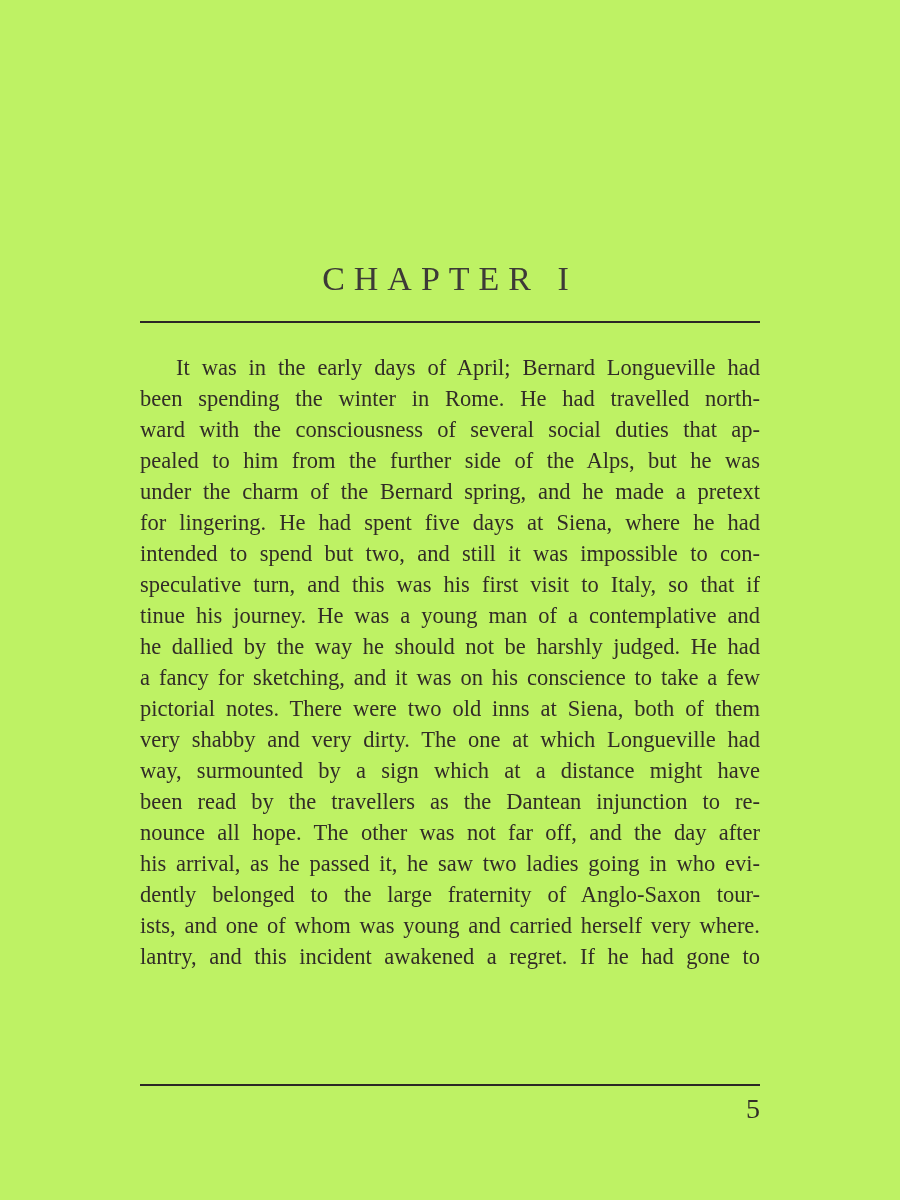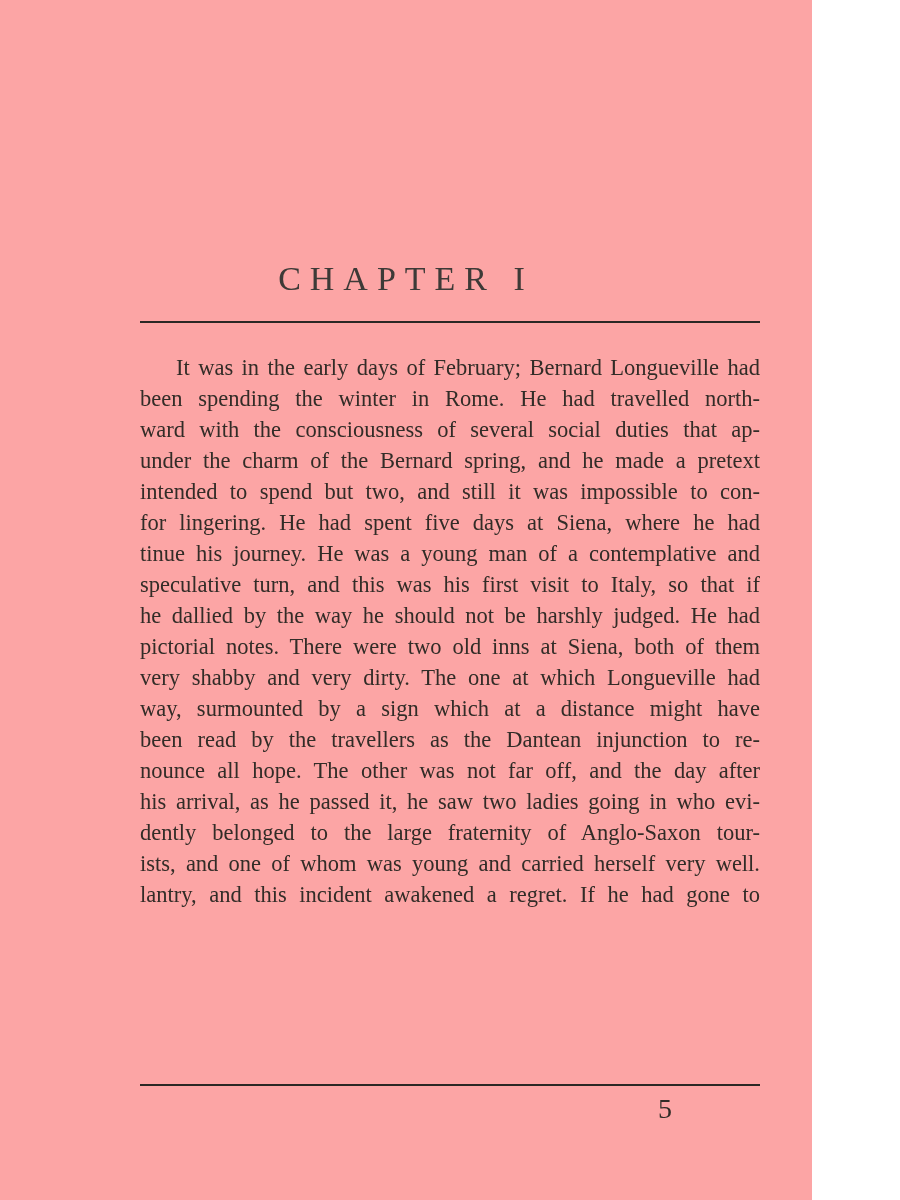--- a/index.html
+++ b/index.html
@@ -2,23 +2,23 @@
 <html><head>
 <meta charset="utf-8">
 <style>
   html, body {
     margin: 0;
     padding: 0;
     background: #ffffff;
   }
   .page {
     position: relative;
-    width: 812px;
+    width: 900px;
     height: 1200px;
-    background: #fca5a5;
+    background: #bef264;
     font-family: "Liberation Serif", "DejaVu Serif", serif;
     color: #2f2a26;
     overflow: hidden;
   }
   .chapter-heading {
     position: absolute;
     top: 260px;
     left: 0;
     width: 100%;
     margin: 0;
@@ -69,37 +69,39 @@
 </head>
 <body>
 
 <div class="page">
 
   <h1 class="chapter-heading">CHAPTER I</h1>
 
   <hr class="rule rule-top">
 
   <div class="body-text" id="body-text">
-      <div class="body-line first-line">It was in the early days of February; Bernard Longueville had</div>
+      <div class="body-line first-line">It was in the early days of April; Bernard Longueville had</div>
       <div class="body-line">been spending the winter in Rome. He had travelled north-</div>
       <div class="body-line">ward with the consciousness of several social duties that ap-</div>
+      <div class="body-line">pealed to him from the further side of the Alps, but he was</div>
       <div class="body-line">under the charm of the Bernard spring, and he made a pretext</div>
+      <div class="body-line">for lingering. He had spent five days at Siena, where he had</div>
       <div class="body-line">intended to spend but two, and still it was impossible to con-</div>
-      <div class="body-line">for lingering. He had spent five days at Siena, where he had</div>
+      <div class="body-line">speculative turn, and this was his first visit to Italy, so that if</div>
       <div class="body-line">tinue his journey. He was a young man of a contemplative and</div>
-      <div class="body-line">speculative turn, and this was his first visit to Italy, so that if</div>
       <div class="body-line">he dallied by the way he should not be harshly judged. He had</div>
+      <div class="body-line">a fancy for sketching, and it was on his conscience to take a few</div>
       <div class="body-line">pictorial notes. There were two old inns at Siena, both of them</div>
       <div class="body-line">very shabby and very dirty. The one at which Longueville had</div>
       <div class="body-line">way, surmounted by a sign which at a distance might have</div>
       <div class="body-line">been read by the travellers as the Dantean injunction to re-</div>
       <div class="body-line">nounce all hope. The other was not far off, and the day after</div>
       <div class="body-line">his arrival, as he passed it, he saw two ladies going in who evi-</div>
       <div class="body-line">dently belonged to the large fraternity of Anglo-Saxon tour-</div>
-      <div class="body-line">ists, and one of whom was young and carried herself very well.</div>
+      <div class="body-line">ists, and one of whom was young and carried herself very where.</div>
       <div class="body-line">lantry, and this incident awakened a regret. If he had gone to</div>
     </div>
 
   <hr class="rule rule-bottom">
 
   <div class="page-number">5</div>
 
 </div>
 
 </body></html>

